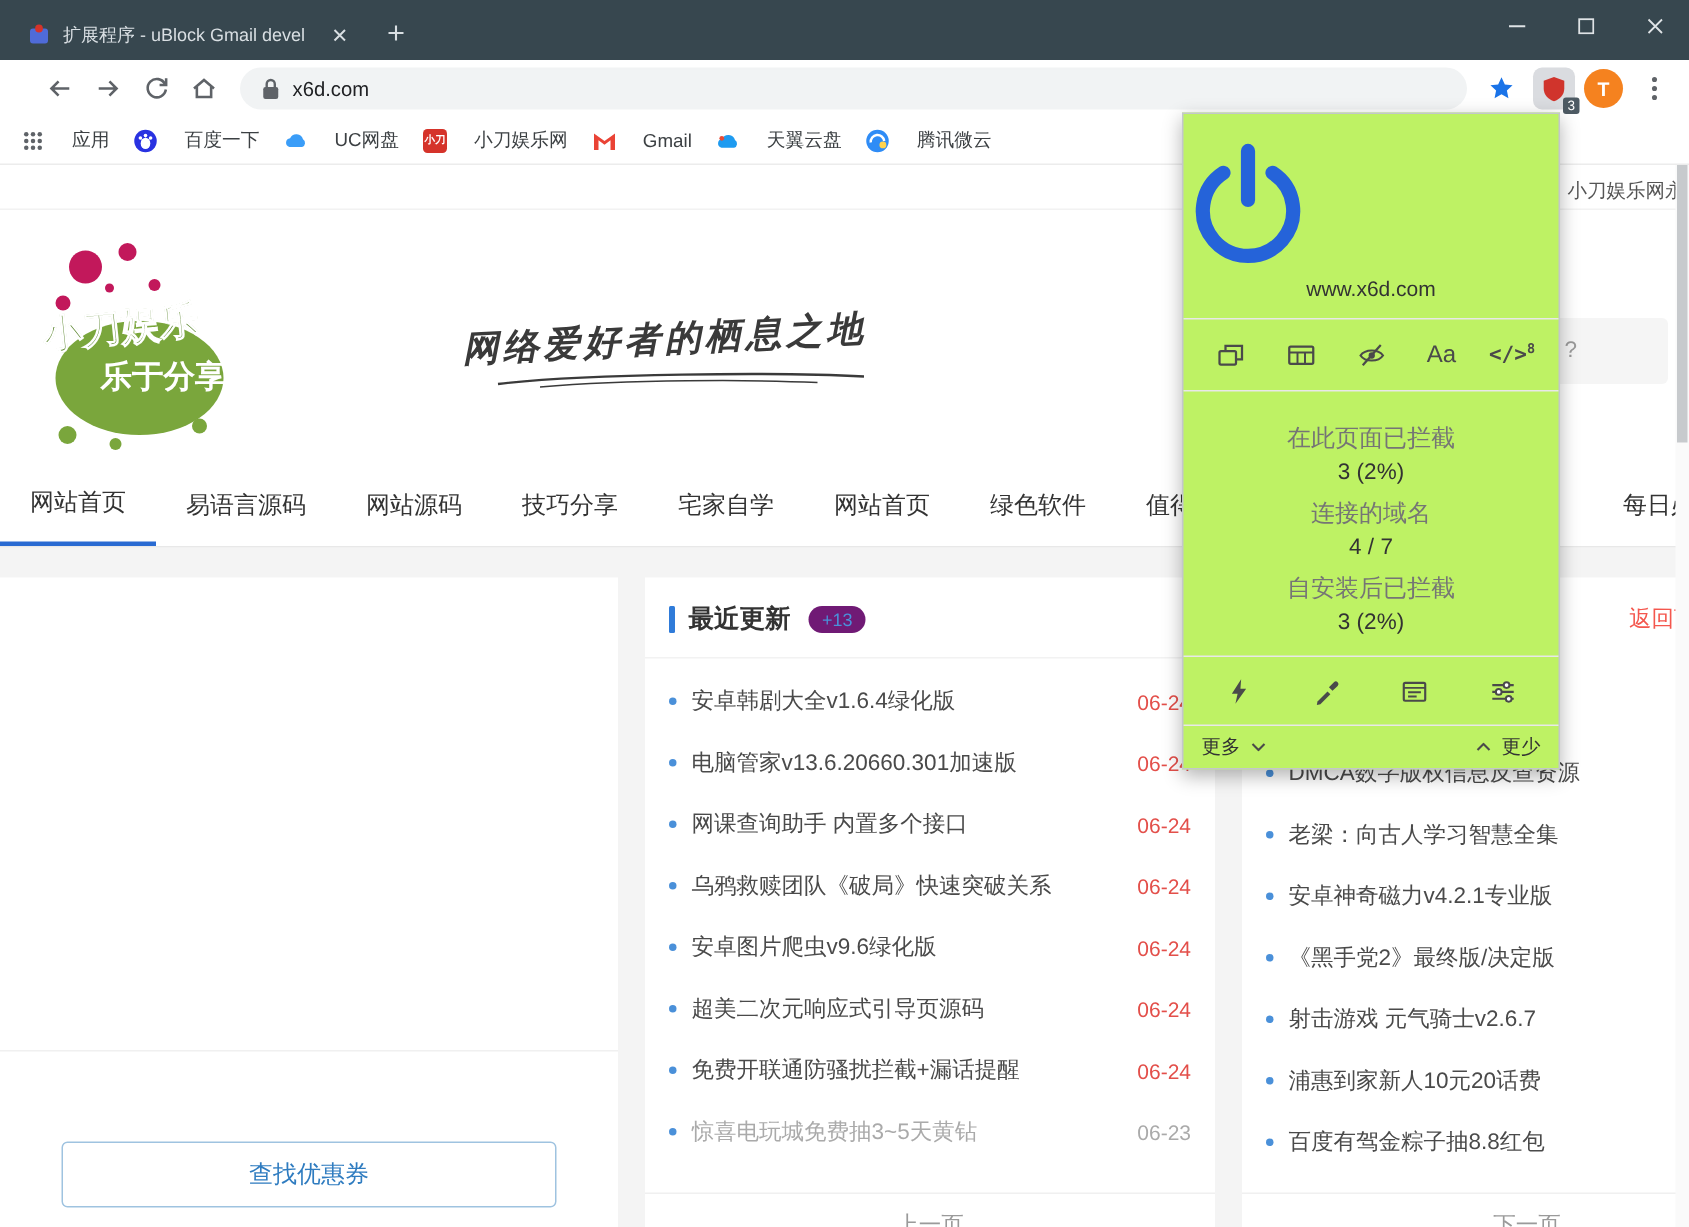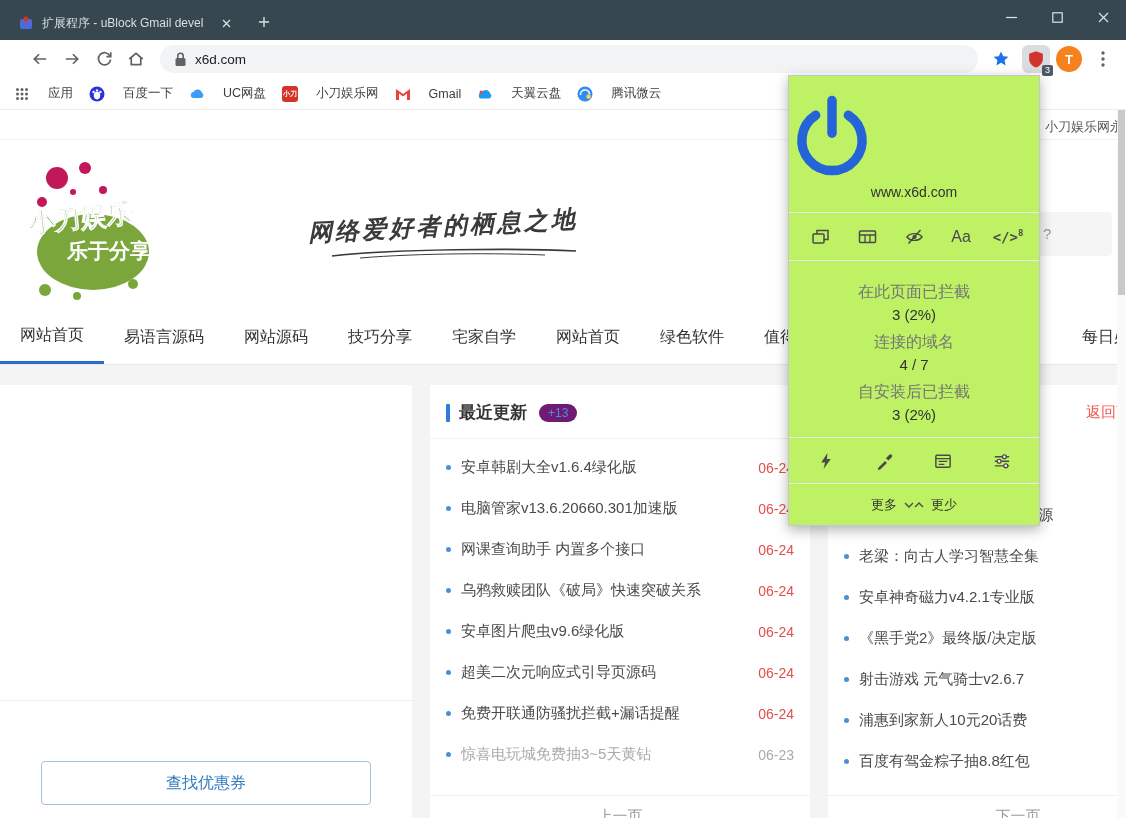--- a/index.html
+++ b/index.html
@@ -82,21 +82,21 @@
   .ub-host { text-align:center; font-size:14px; color:#333; margin:6px 0 12px 0; }
   .ub-iconrow { border-top:1px solid #e8e8e8; height:48px; display:flex; align-items:center; justify-content:space-between; padding:0 14px; }
   .ub-ic { width:34px; height:34px; display:flex; align-items:center; justify-content:center; color:#4a4a4a; }
   .ub-aa { font-size:16px; font-weight:normal; color:#4a4a4a; }
   .ub-code { font-size:14px; font-weight:bold; color:#4a4a4a; font-family:"DejaVu Sans Mono","Liberation Mono",monospace; }
   .ub-code sup { font-size:9px; }
   .ub-stats { border-top:1px solid #e8e8e8; text-align:center; padding:12px 0 14px 0; }
   .ub-label { font-size:16px; color:#757575; margin-top:9px; }
   .ub-value { font-size:15px; color:#333; margin-top:3px; }
   .ub-tools { border-top:1px solid #e8e8e8; height:46px; display:flex; align-items:center; justify-content:space-between; padding:0 20px; }
-  .ub-footer { border-top:1px solid #e8e8e8; height:42px; display:flex; align-items:center; justify-content:center; padding:0 12px; font-size:13px; color:#333; }
+  .ub-footer { border-top:1px solid #e8e8e8; height:29px; display:flex; align-items:center; justify-content:space-between; padding:0 12px; font-size:13px; color:#333; }
   .ub-more, .ub-less { display:flex; align-items:center; gap:7px; }
 
   
   .scroll-track { position:absolute; right:0; top:110px; bottom:0; width:9px; background:#fafafa; z-index:40; }
   .scroll-thumb { position:absolute; right:1px; top:0; width:7px; height:185px; background:#c7cacd; }
 
   svg { display:block; }
 </style>
 </head>
 <body>

